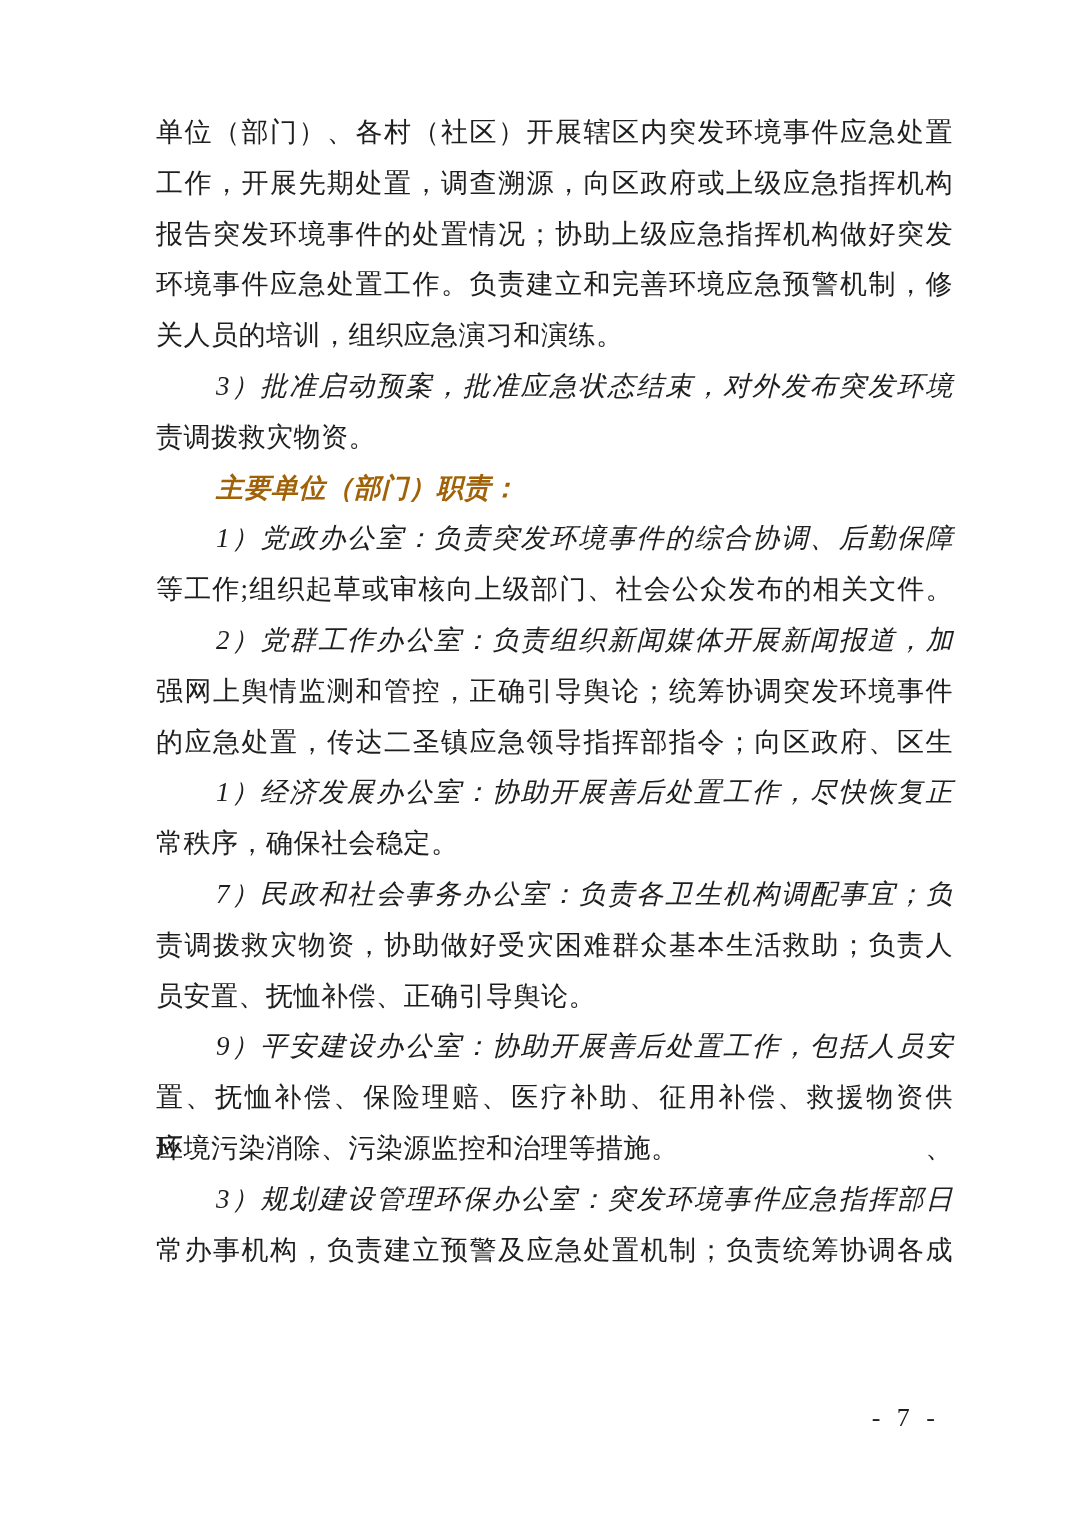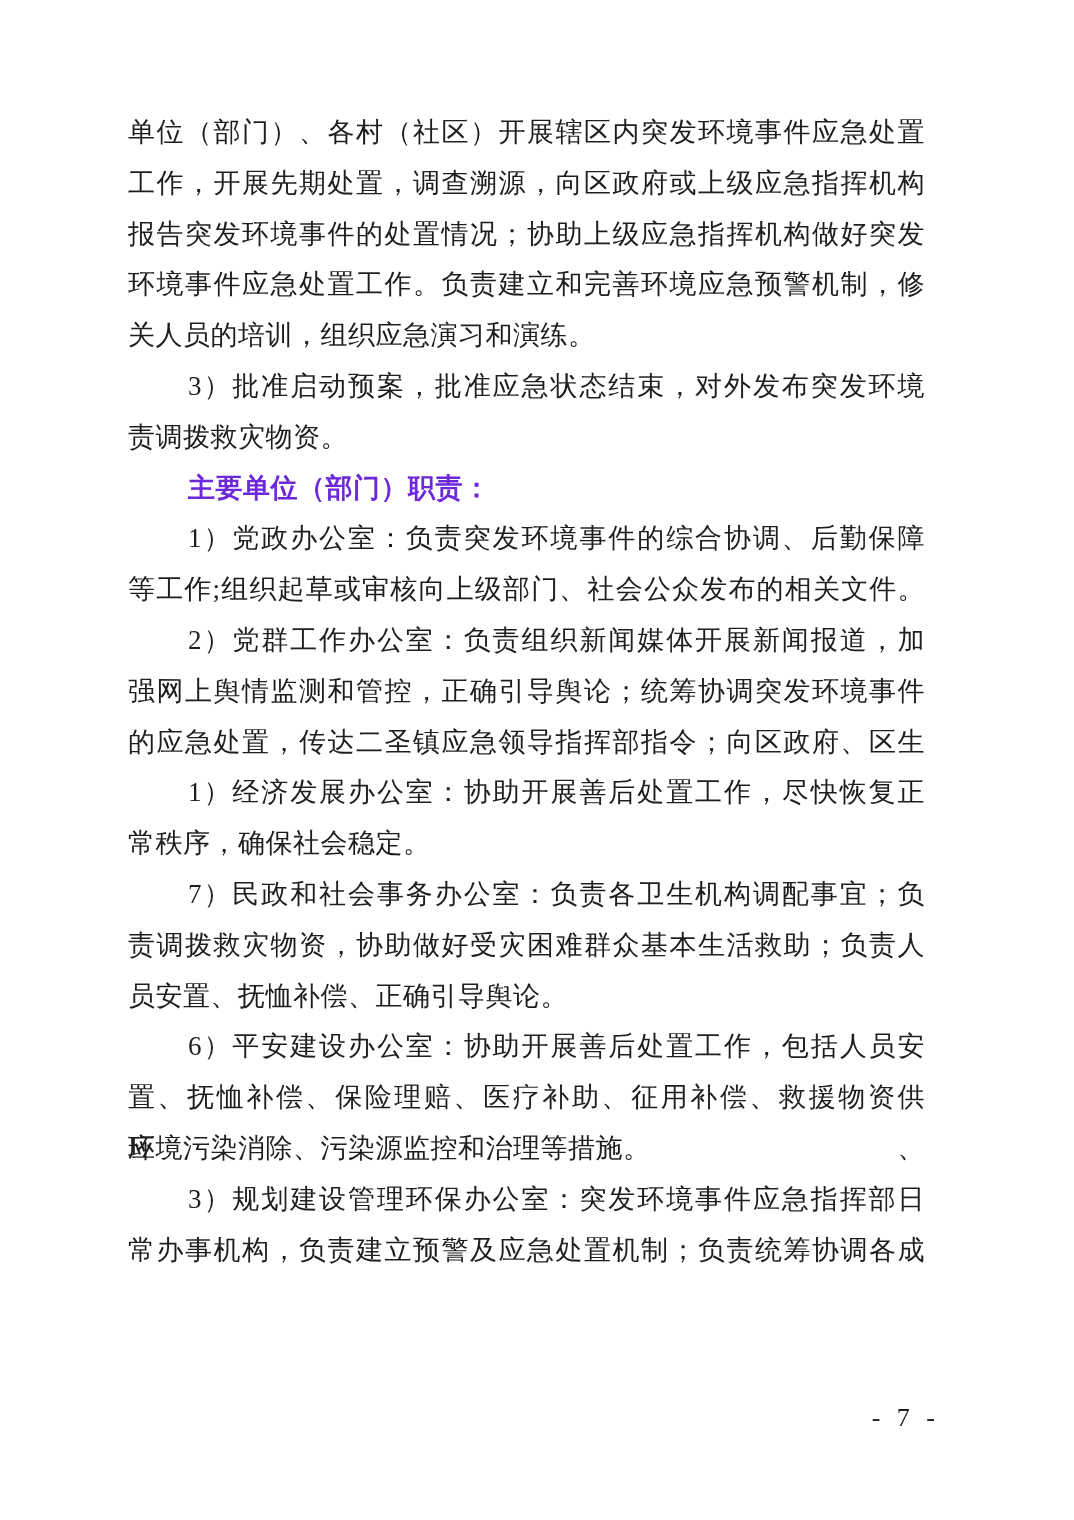--- a/index.html
+++ b/index.html
@@ -10,21 +10,21 @@
     width: 1074px;
     height: 1520px;
     background: #ffffff;
     position: relative;
     overflow: hidden;
     font-family: "Liberation Serif", serif;
     color: #1e1e1e;
   }
   .text-block {
     position: absolute;
-    left: 128px;
+    left: 156px;
     top: 107px;
     width: 797px;
   }
   .line {
     height: 50.8px;
     line-height: 50.8px;
     font-size: 27px;
     letter-spacing: 0.5px;
     white-space: normal;
     overflow: visible;
@@ -33,25 +33,26 @@
     text-align: justify;
     text-align-last: justify;
     text-justify: inter-ideograph;
   }
   .left {
     text-align: left;
     text-align-last: left;
   }
   .ind {
     text-indent: 60px;
+    font-style: italic;
   }
   .heading {
     font-weight: bold;
     font-family: "Liberation Sans", sans-serif;
-    color: #6d28d9;
+    color: #a16207;
   }
   .page-number {
     position: absolute;
     top: 1403px;
     right: 134px;
     font-size: 26px;
     letter-spacing: 5px;
     color: #1e1e1e;
     font-family: "Liberation Serif", serif;
   }
@@ -71,20 +72,20 @@
   <div class="line just ind">1）党政办公室：负责突发环境事件的综合协调、后勤保障</div>
   <div class="line just">等工作;组织起草或审核向上级部门、社会公众发布的相关文件。</div>
   <div class="line just ind">2）党群工作办公室：负责组织新闻媒体开展新闻报道，加</div>
   <div class="line just">强网上舆情监测和管控，正确引导舆论；统筹协调突发环境事件</div>
   <div class="line just">的应急处置，传达二圣镇应急领导指挥部指令；向区政府、区生</div>
   <div class="line just ind">1）经济发展办公室：协助开展善后处置工作，尽快恢复正</div>
   <div class="line left">常秩序，确保社会稳定。</div>
   <div class="line just ind">7）民政和社会事务办公室：负责各卫生机构调配事宜；负</div>
   <div class="line just">责调拨救灾物资，协助做好受灾困难群众基本生活救助；负责人</div>
   <div class="line left">员安置、抚恤补偿、正确引导舆论。</div>
-  <div class="line just ind">6）平安建设办公室：协助开展善后处置工作，包括人员安</div>
+  <div class="line just ind">9）平安建设办公室：协助开展善后处置工作，包括人员安</div>
   <div class="line just">置、抚恤补偿、保险理赔、医疗补助、征用补偿、救援物资供应、</div>
   <div class="line left">环境污染消除、污染源监控和治理等措施。</div>
   <div class="line just ind">3）规划建设管理环保办公室：突发环境事件应急指挥部日</div>
   <div class="line just">常办事机构，负责建立预警及应急处置机制；负责统筹协调各成</div>
 </div>
 
 <div class="page-number">- 7 -</div>
 
 </body></html>

